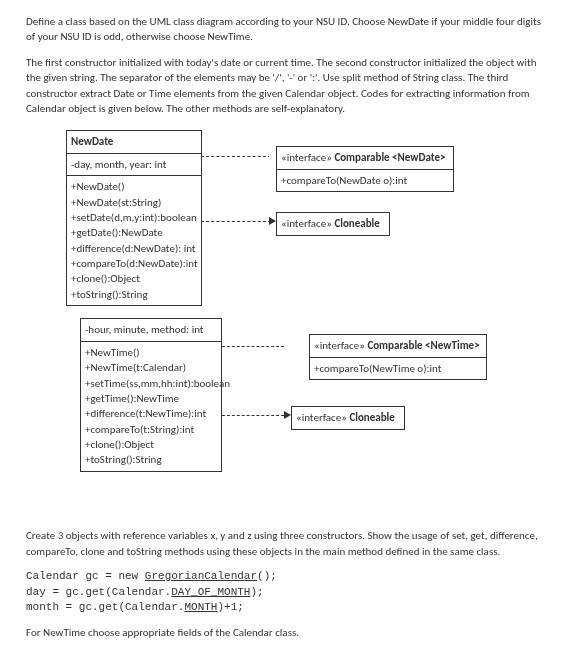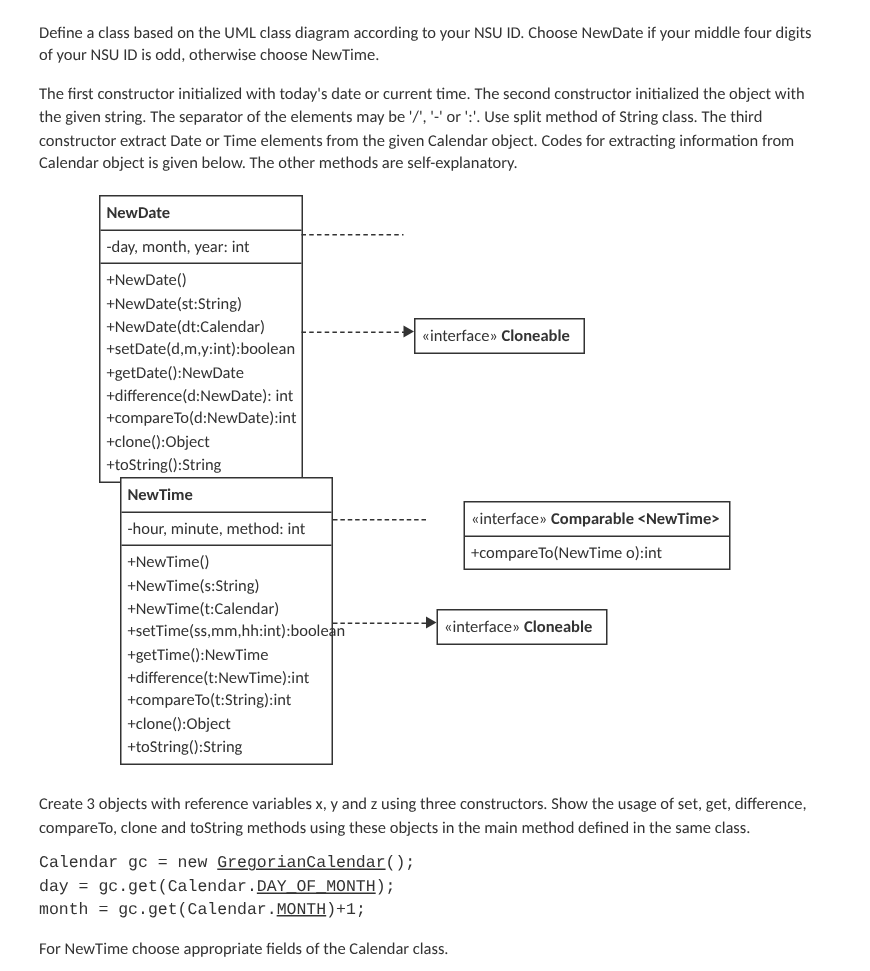--- a/index.html
+++ b/index.html
@@ -96,46 +96,47 @@
   <p class="para">The first constructor initialized with today's date or current time. The second constructor initialized the object with the given string. The separator of the elements may be '/', '-' or ':'. Use split method of String class. The third constructor extract Date or Time elements from the given Calendar object. Codes for extracting information from Calendar object is given below. The other methods are self-explanatory.</p>
 
   <div class="diagram-area">
 
     <div class="uml-box" style="left:40px; top:4px; width:134px;">
       <div class="uml-section uml-head">NewDate</div>
       <div class="uml-section">-day, month, year: int</div>
       <div class="uml-section">
         <div>+NewDate()</div>
         <div>+NewDate(st:String)</div>
-        <div>+NewDate(dt:Calendar)</div>
         <div>+setDate(d,m,y:int):boolean</div>
         <div>+getDate():NewDate</div>
         <div>+difference(d:NewDate): int</div>
         <div>+compareTo(d:NewDate):int</div>
         <div>+clone():Object</div>
         <div>+toString():String</div>
       </div>
     </div>
 
+    <div class="uml-box iface" style="left:250px; top:20px; width:176px;">
+      <div class="uml-section"><span class="stereo">«interface»</span><span class="typename"> Comparable &lt;NewDate&gt;</span></div>
+      <div class="uml-section">+compareTo(NewDate o):int</div>
+    </div>
 
     <div class="uml-box iface" style="left:250px; top:86px; width:112px;">
       <div class="uml-section"><span class="stereo">«interface»</span><span class="typename"> Cloneable</span></div>
     </div>
 
     <div class="dashed-h" style="left:175px; top:30px; width:70px;"></div>
     <div class="hollow-arrow-r" style="left:243px; top:26px;"></div>
     <div class="dashed-h" style="left:175px; top:95px; width:70px;"></div>
     <div class="solid-arrow-r" style="left:243px; top:91px;"></div>
 
     <div class="uml-box" style="left:54px; top:192px; width:140px;">
-      <div class="uml-section uml-head">NewTime</div>
       <div class="uml-section">-hour, minute, method: int</div>
       <div class="uml-section">
         <div>+NewTime()</div>
-        <div>+NewTime(s:String)</div>
         <div>+NewTime(t:Calendar)</div>
         <div>+setTime(ss,mm,hh:int):boolean</div>
         <div>+getTime():NewTime</div>
         <div>+difference(t:NewTime):int</div>
         <div>+compareTo(t:String):int</div>
         <div>+clone():Object</div>
         <div>+toString():String</div>
       </div>
     </div>
 

